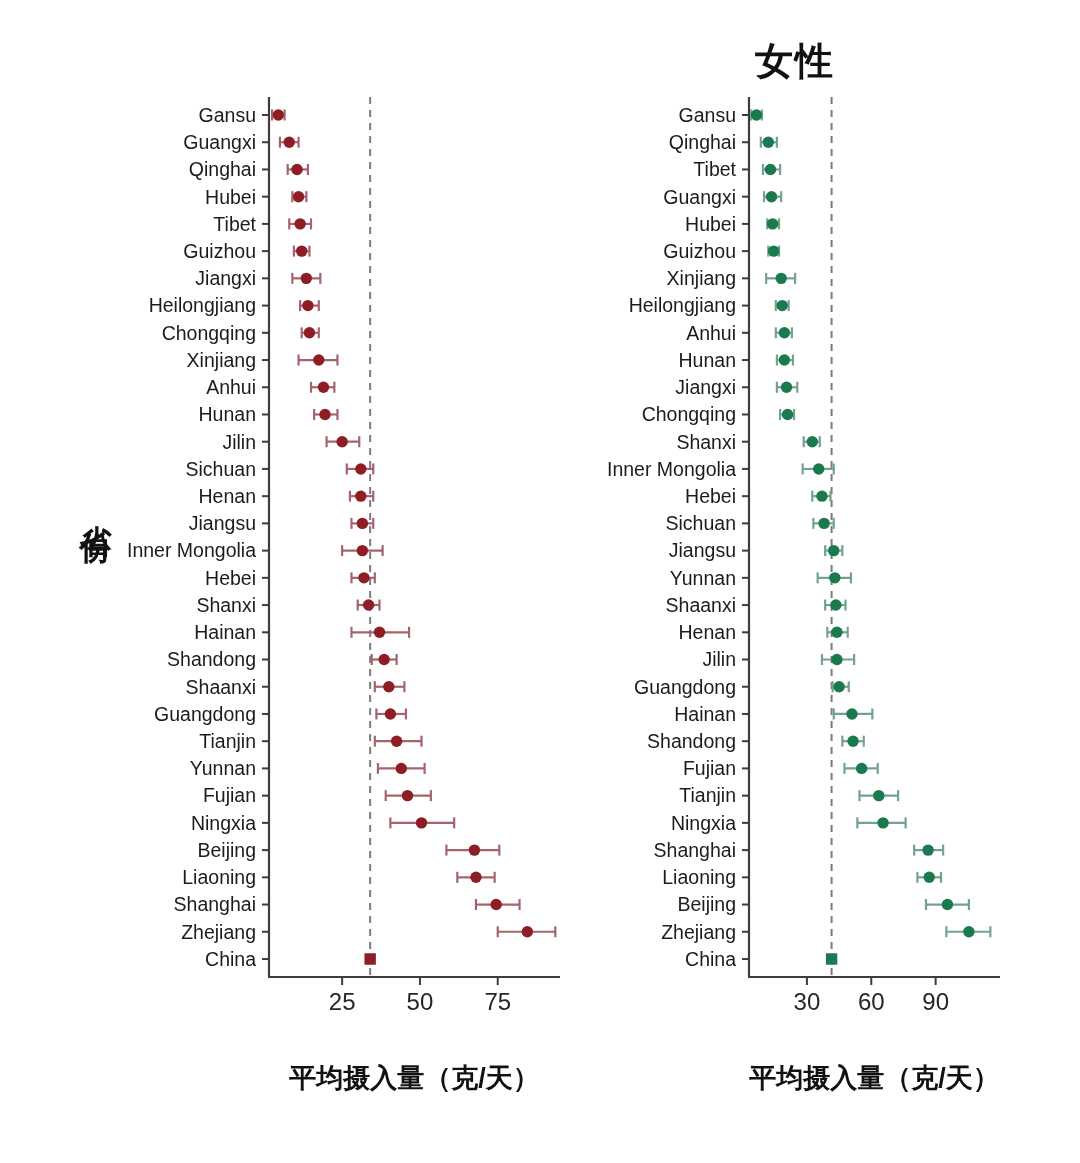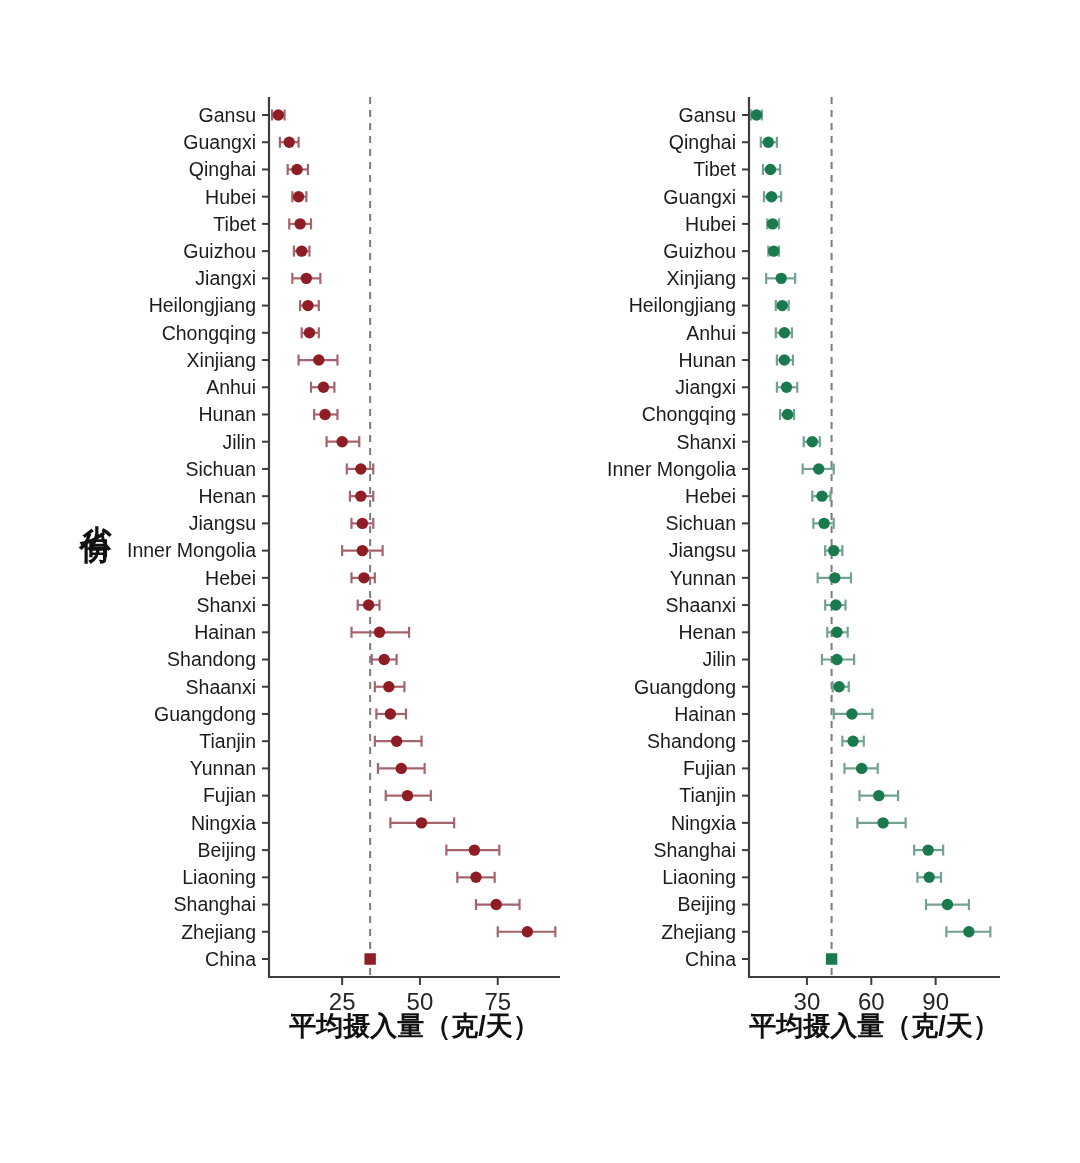--- a/index.html
+++ b/index.html
@@ -14,41 +14,42 @@
     position:absolute;top:36px;margin:0;
     font-size:38px;font-weight:700;color:#111;
     text-align:center;letter-spacing:2px;
   }
   .panel-title.male{left:100px;width:465px;}
   .panel-title.female{left:575px;width:440px;}
   .chart-svg{position:absolute;top:95px;}
   #chart-male{left:100px;}
   #chart-female{left:575px;}
   .x-label{
-    position:absolute;top:1008px;
+    position:absolute;top:1060px;
     font-size:27px;font-weight:700;color:#111;
     text-align:center;white-space:nowrap;
   }
   .x-label.male{left:269px;width:291px;}
   .x-label.female{left:749px;width:251px;}
   .y-title{
     position:absolute;left:74px;top:500px;
     writing-mode:vertical-rl;text-orientation:upright;
     font-size:32px;font-weight:700;color:#111;
     letter-spacing:8px;
   }
   .caption{
     position:absolute;left:0;top:1072px;width:1080px;
     text-align:center;font-size:26px;font-weight:700;color:#111;
   }
 </style>
 </head>
 <body>
 
 <div class="figure">
+  <h2 class="panel-title female">女性</h2>
 
   <div class="y-title">省份</div>
 
   <svg id="chart-male" class="chart-svg" width="465" height="920" viewBox="0 0 465 920">
       <line x1="270.14973262032083" y1="2" x2="270.14973262032083" y2="882" stroke="#7c7c7c" stroke-width="2" stroke-dasharray="7 6"></line>
       <line x1="169" y1="2" x2="169" y2="882" stroke="#3d3d3d" stroke-width="2.2"></line>
       <line x1="168" y1="882" x2="460" y2="882" stroke="#3d3d3d" stroke-width="2.2"></line>
       <line x1="242.13903743315507" y1="882" x2="242.13903743315507" y2="890" stroke="#3d3d3d" stroke-width="2"></line>
       <text x="242.13903743315507" y="915" text-anchor="middle" font-size="24" fill="#262626">25</text>
       <line x1="319.9465240641711" y1="882" x2="319.9465240641711" y2="890" stroke="#3d3d3d" stroke-width="2"></line>

